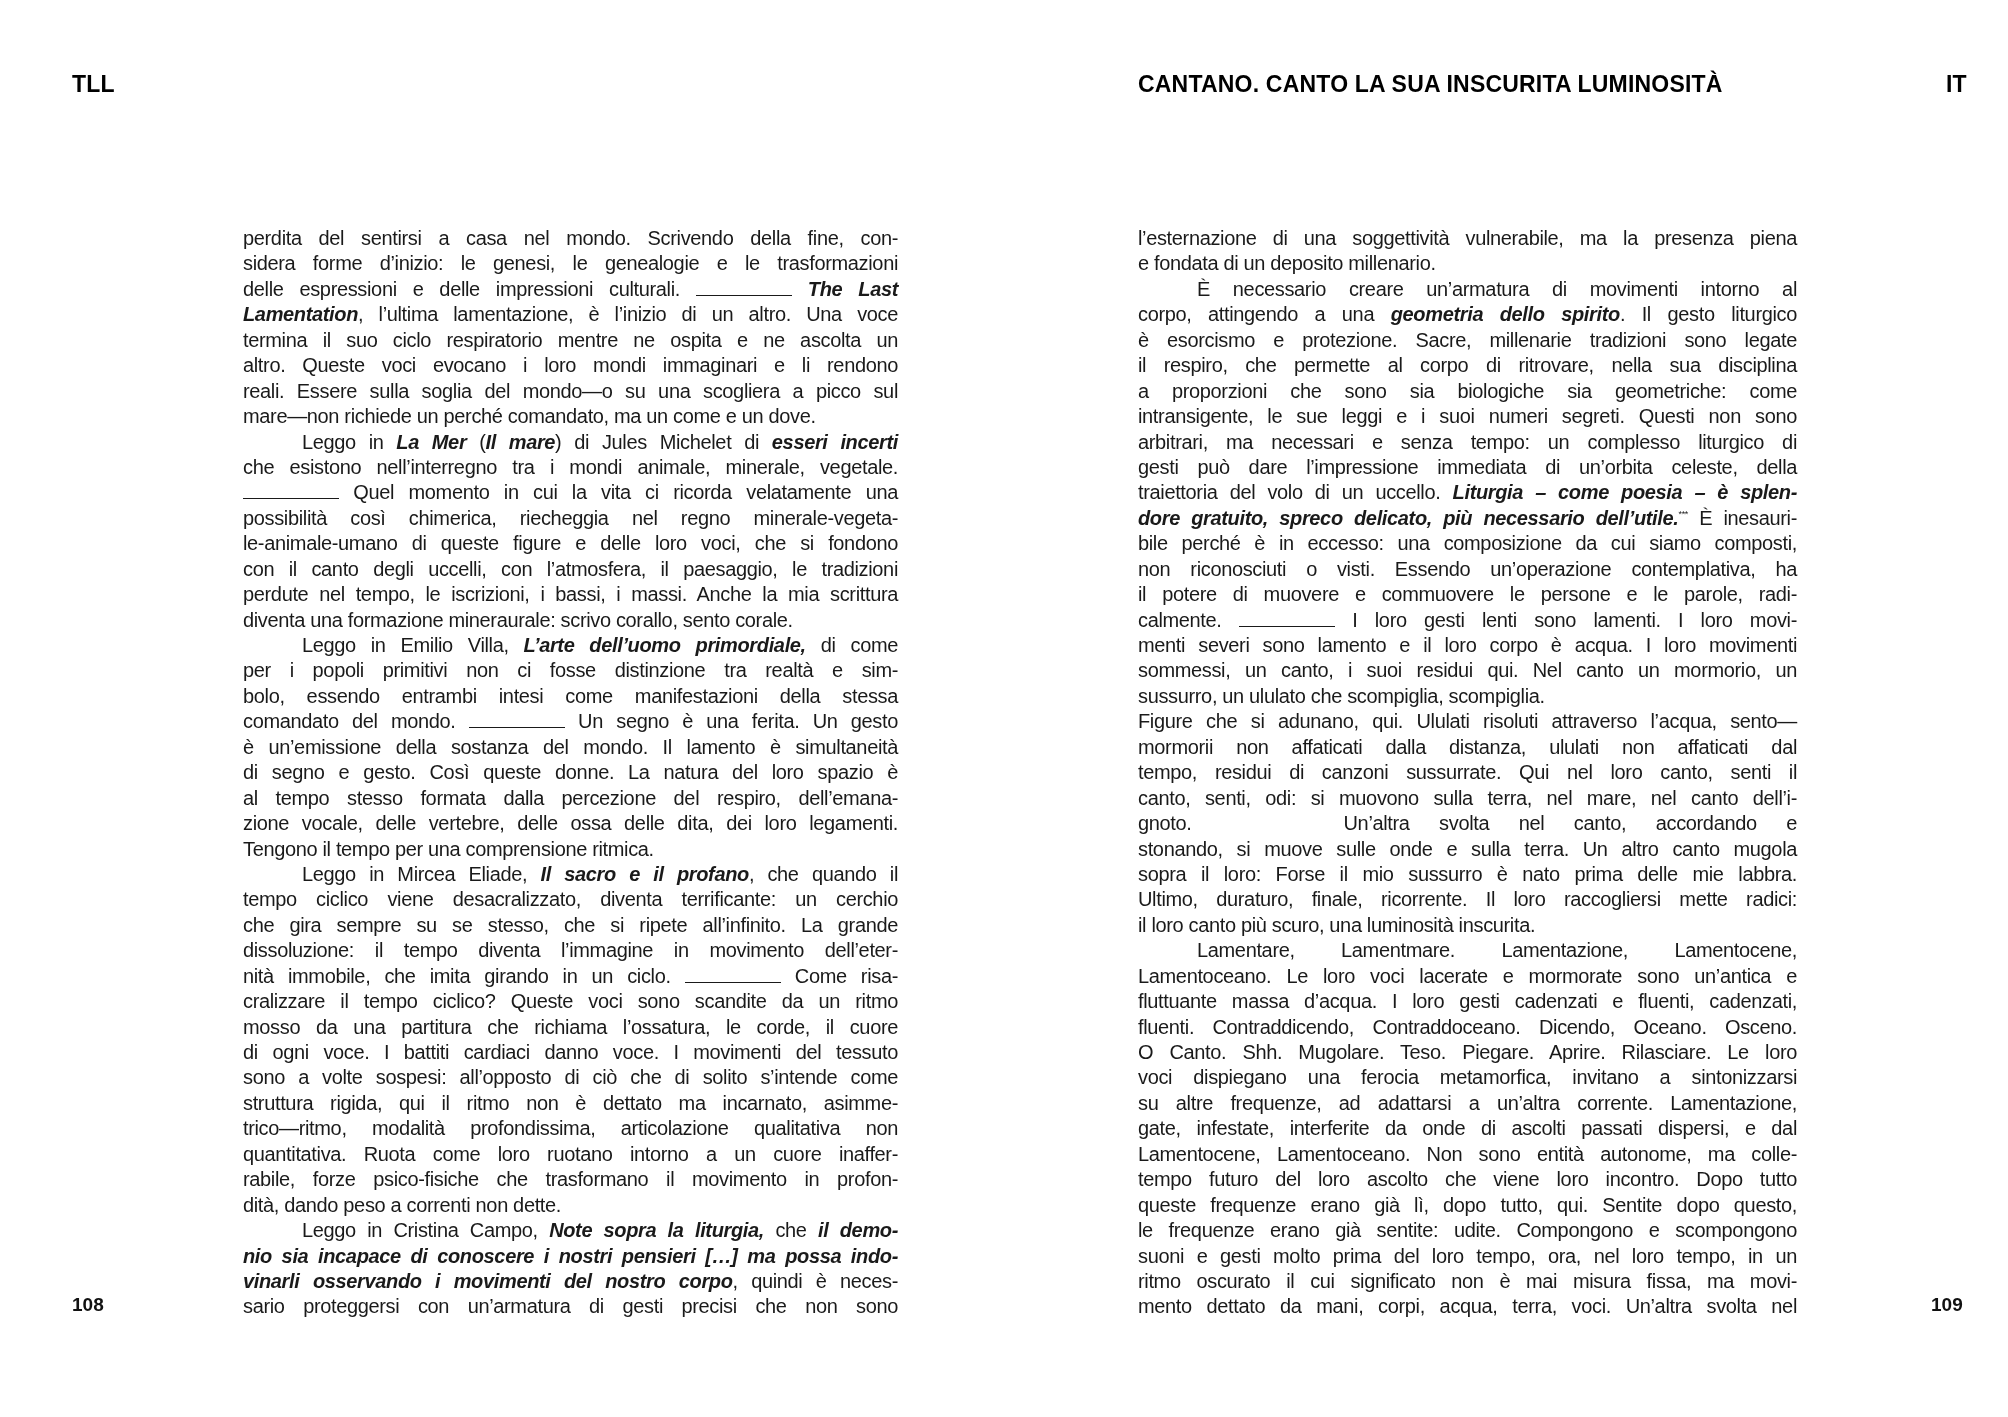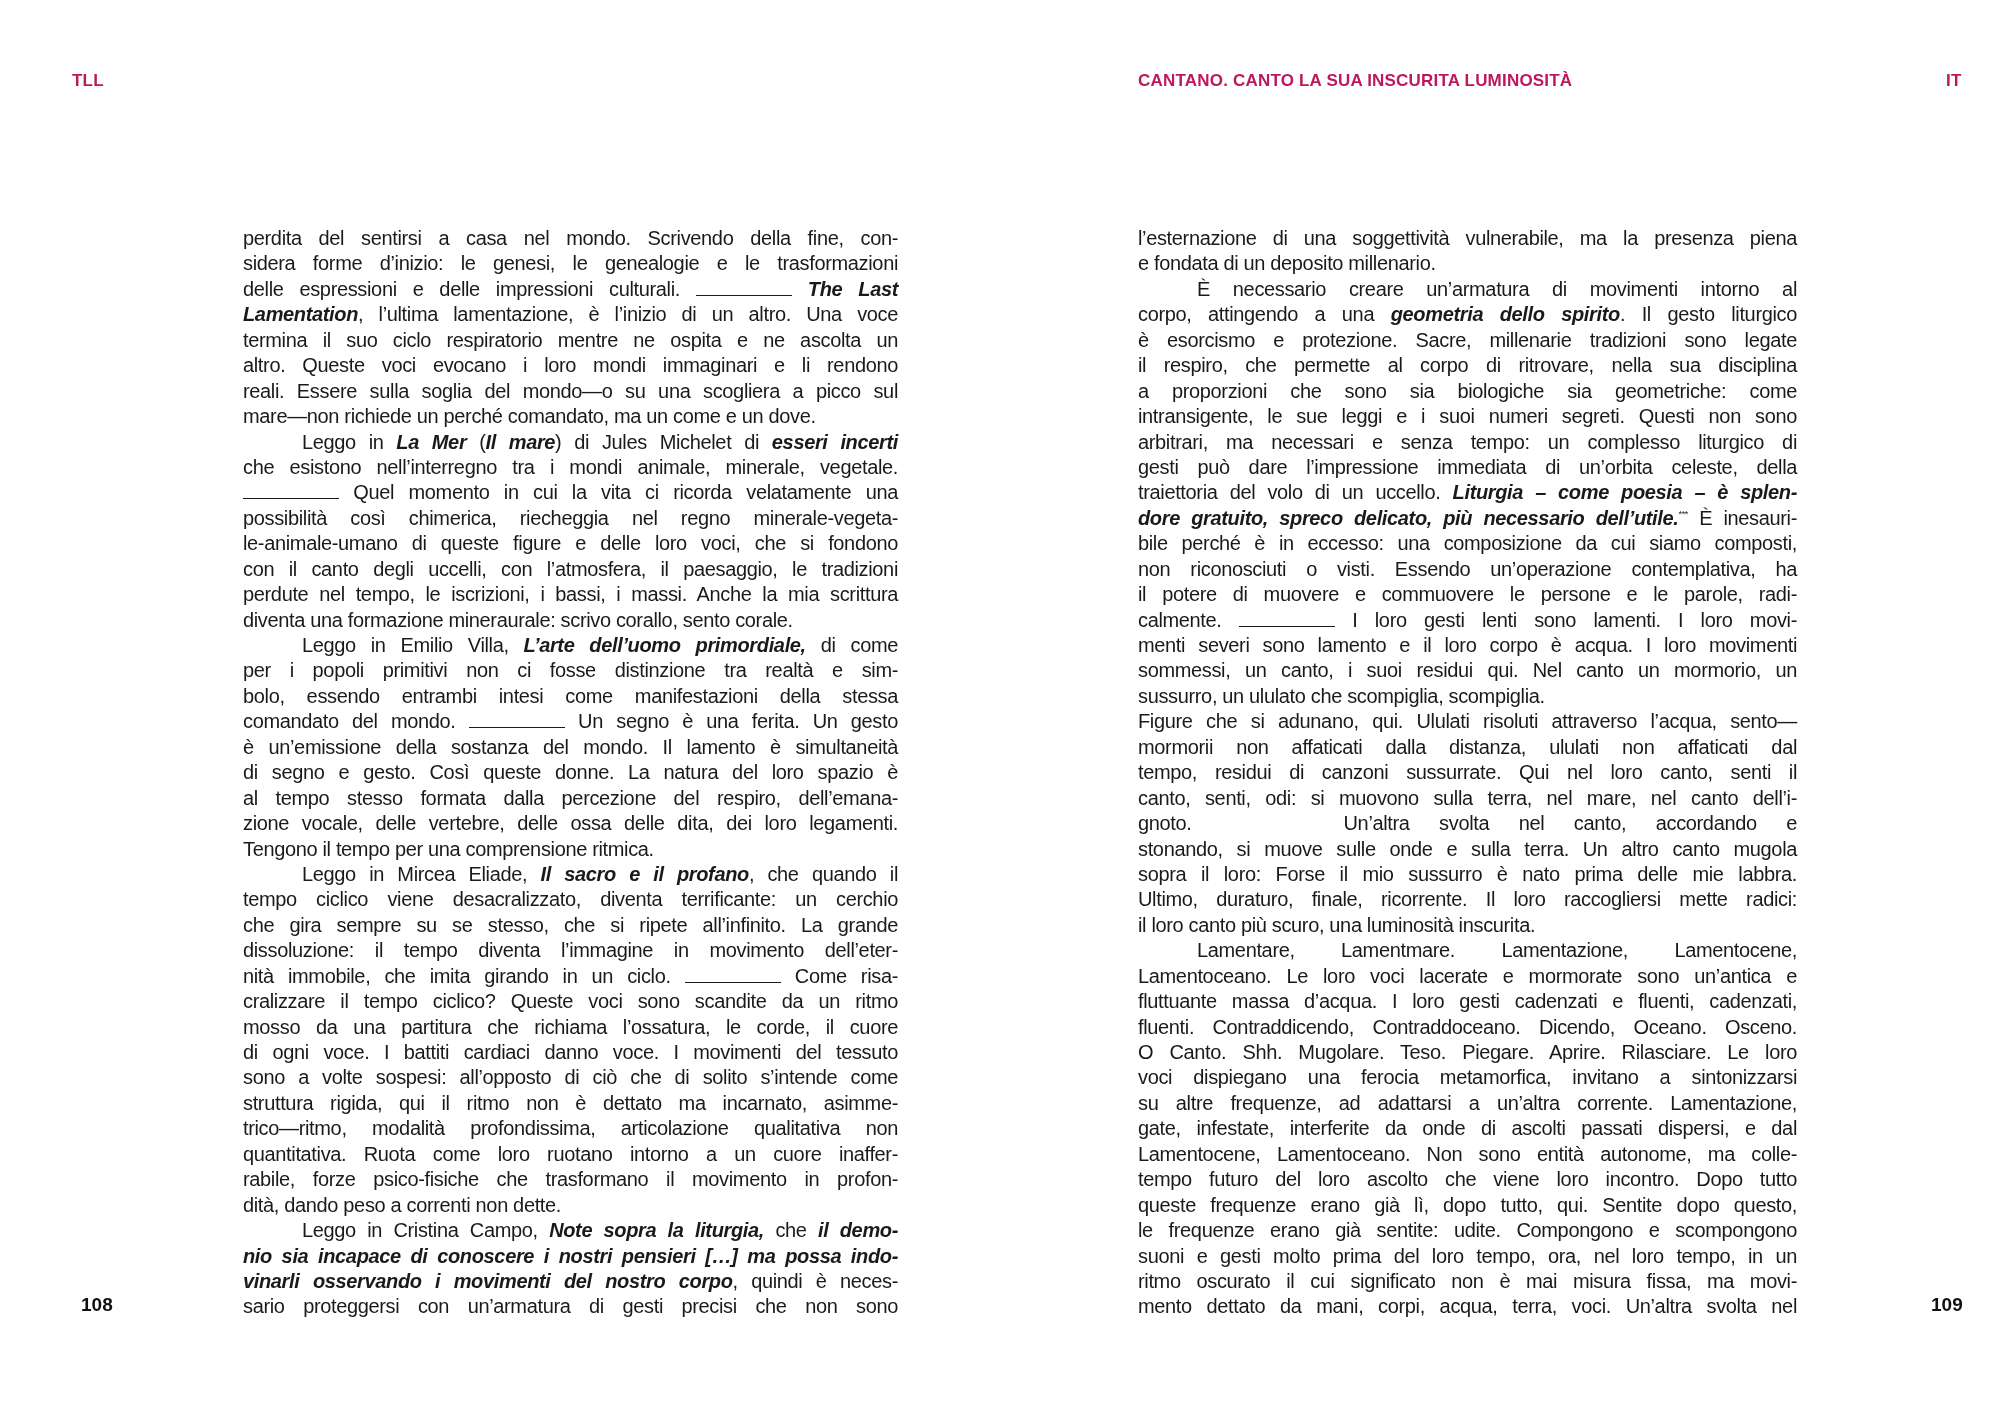--- a/index.html
+++ b/index.html
@@ -1,19 +1,19 @@
 <!DOCTYPE html>
 <html><head>
 <meta charset="utf-8">
 <style>
   html, body { margin: 0; padding: 0; background: #ffffff; }
   body { width: 2008px; height: 1417px; position: relative; overflow: hidden;
          font-family: "Liberation Sans", sans-serif; color: #1a1a1a; }
   .runhead { position: absolute; top: 71px; font-family: "Liberation Sans", sans-serif;
-             font-weight: bold; font-size: 17px; letter-spacing: 0.2px; color: #be185d; }
+             font-weight: bold; font-size: 23px; letter-spacing: 0.2px; color: #000000; }
   .folio { position: absolute; top: 1294px; font-weight: bold; font-size: 19px; color: #111;
            font-family: "Liberation Sans", sans-serif; }
   .column { position: absolute; top: 226px; }
   .col-left { left: 243px; width: 655px; }
   .col-right { left: 1138px; width: 659px; }
   .line { height: 25.45px; line-height: 25.45px; font-size: 20px; white-space: nowrap;
           text-align: justify; text-align-last: justify; overflow: visible;
           font-family: "Liberation Sans Narrow", "Liberation Sans", sans-serif;
           letter-spacing: -0.35px; }
   .line.last { text-align-last: left; }
@@ -68,21 +68,21 @@
       <div class="line"><span>struttura rigida, qui il ritmo non è dettato ma incarnato, asimme-</span></div>
       <div class="line"><span>trico—ritmo, modalità profondissima, articolazione qualitativa non</span></div>
       <div class="line"><span>quantitativa. Ruota come loro ruotano intorno a un cuore inaffer-</span></div>
       <div class="line"><span>rabile, forze psico-fisiche che trasformano il movimento in profon-</span></div>
       <div class="line last"><span>dità, dando peso a correnti non dette.</span></div>
       <div class="line indent"><span>Leggo in Cristina Campo, </span><i>Note sopra la liturgia,</i><span> che </span><i>il demo-</i></div>
       <div class="line"><i>nio sia incapace di conoscere i nostri pensieri […] ma possa indo-</i></div>
       <div class="line"><i>vinarli osservando i movimenti del nostro corpo</i><span>, quindi è neces-</span></div>
       <div class="line"><span>sario proteggersi con un’armatura di gesti precisi che non sono</span></div>
     </div>
-  <div class="folio" style="left:81px;text-align:center;">108</div>
+  <div class="folio" style="left:72px;text-align:center;">108</div>
 </div>
 
 <div>
   <div class="runhead" style="left:1138px;">CANTANO.  CANTO LA SUA INSCURITA LUMINOSITÀ</div>
   <div class="runhead" style="left:1946px;text-align:right;">IT</div>
   <div class="column col-right" id="col-right">
       <div class="line"><span>l’esternazione di una soggettività vulnerabile, ma la presenza piena</span></div>
       <div class="line last"><span>e fondata di un deposito millenario.</span></div>
       <div class="line indent"><span>È necessario creare un’armatura di movimenti intorno al</span></div>
       <div class="line"><span>corpo, attingendo a una </span><i>geometria dello spirito</i><span>. Il gesto liturgico</span></div>

